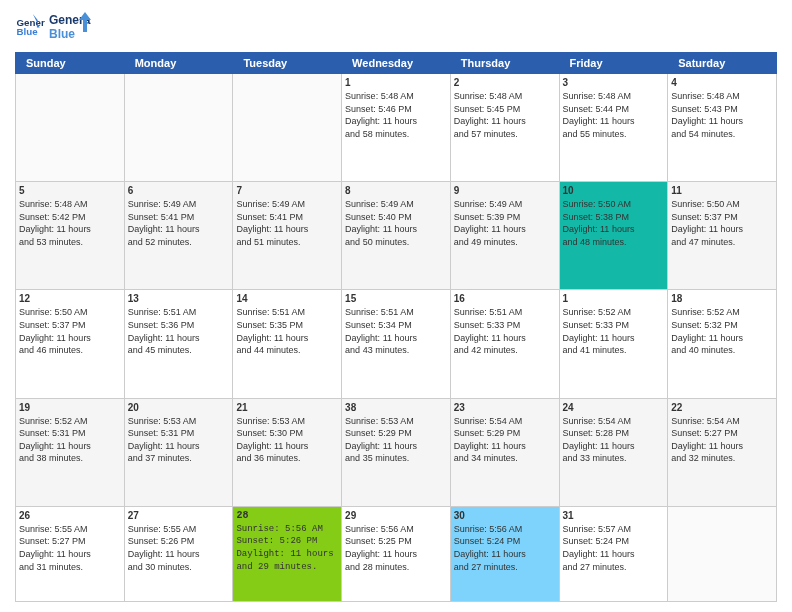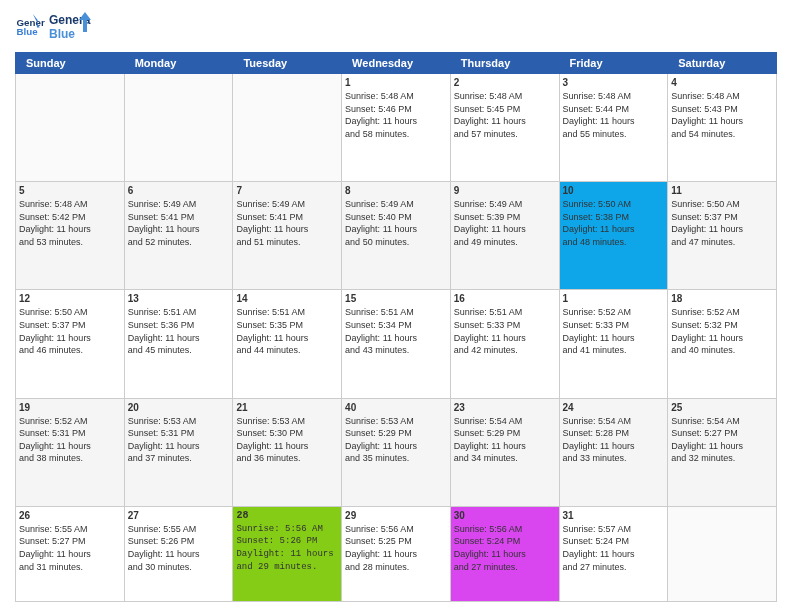--- a/index.html
+++ b/index.html
@@ -195,21 +195,21 @@
 Daylight: 11 hours
 and 50 minutes.</div>
           </td>
           <td style="background-color: rgb(245, 245, 245);">
             <span class="day-num">9</span>
             <div class="day-info" style="white-space: pre-line;">Sunrise: 5:49 AM
 Sunset: 5:39 PM
 Daylight: 11 hours
 and 49 minutes.</div>
           </td>
-          <td style="background-color: #0ea5e9; margin-top: 40px;">
+          <td style="background-color: #14b8a6; margin-top: 40px;">
             <span class="day-num">10</span>
             <div class="day-info" style="white-space: pre-line;">Sunrise: 5:50 AM
 Sunset: 5:38 PM
 Daylight: 11 hours
 and 48 minutes.</div>
           </td>
           <td style="background-color: rgb(245, 245, 245);">
             <span class="day-num">11</span>
             <div class="day-info" style="white-space: pre-line;">Sunrise: 5:50 AM
 Sunset: 5:37 PM
@@ -284,42 +284,42 @@
 and 37 minutes.</div>
           </td>
           <td style="background-color: rgb(245, 245, 245);">
             <span class="day-num">21</span>
             <div class="day-info" style="white-space: pre-line;">Sunrise: 5:53 AM
 Sunset: 5:30 PM
 Daylight: 11 hours
 and 36 minutes.</div>
           </td>
           <td style="background-color: rgb(245, 245, 245);">
-            <span class="day-num">40</span>
+            <span class="day-num">38</span>
             <div class="day-info" style="white-space: pre-line;">Sunrise: 5:53 AM
 Sunset: 5:29 PM
 Daylight: 11 hours
 and 35 minutes.</div>
           </td>
           <td style="background-color: rgb(245, 245, 245);">
             <span class="day-num">23</span>
             <div class="day-info" style="white-space: pre-line;">Sunrise: 5:54 AM
 Sunset: 5:29 PM
 Daylight: 11 hours
 and 34 minutes.</div>
           </td>
           <td style="background-color: rgb(245, 245, 245);">
             <span class="day-num">24</span>
             <div class="day-info" style="white-space: pre-line;">Sunrise: 5:54 AM
 Sunset: 5:28 PM
 Daylight: 11 hours
 and 33 minutes.</div>
           </td>
           <td style="background-color: rgb(245, 245, 245);">
-            <span class="day-num">25</span>
+            <span class="day-num">22</span>
             <div class="day-info" style="white-space: pre-line;">Sunrise: 5:54 AM
 Sunset: 5:27 PM
 Daylight: 11 hours
 and 32 minutes.</div>
           </td>
         </tr>
         <tr class="last-row">
           <td style="background-color: rgb(255, 255, 255);">
             <span class="day-num">26</span>
             <div class="day-info" style="white-space: pre-line;">Sunrise: 5:55 AM
@@ -341,21 +341,21 @@
 Daylight: 11 hours
 and 29 minutes.</div>
           </td>
           <td style="background-color: rgb(255, 255, 255);">
             <span class="day-num">29</span>
             <div class="day-info" style="white-space: pre-line;">Sunrise: 5:56 AM
 Sunset: 5:25 PM
 Daylight: 11 hours
 and 28 minutes.</div>
           </td>
-          <td style="background-color: #d946ef;">
+          <td style="background-color: #7dd3fc;">
             <span class="day-num">30</span>
             <div class="day-info" style="white-space: pre-line;">Sunrise: 5:56 AM
 Sunset: 5:24 PM
 Daylight: 11 hours
 and 27 minutes.</div>
           </td>
           <td style="background-color: rgb(255, 255, 255);">
             <span class="day-num">31</span>
             <div class="day-info" style="white-space: pre-line;">Sunrise: 5:57 AM
 Sunset: 5:24 PM

